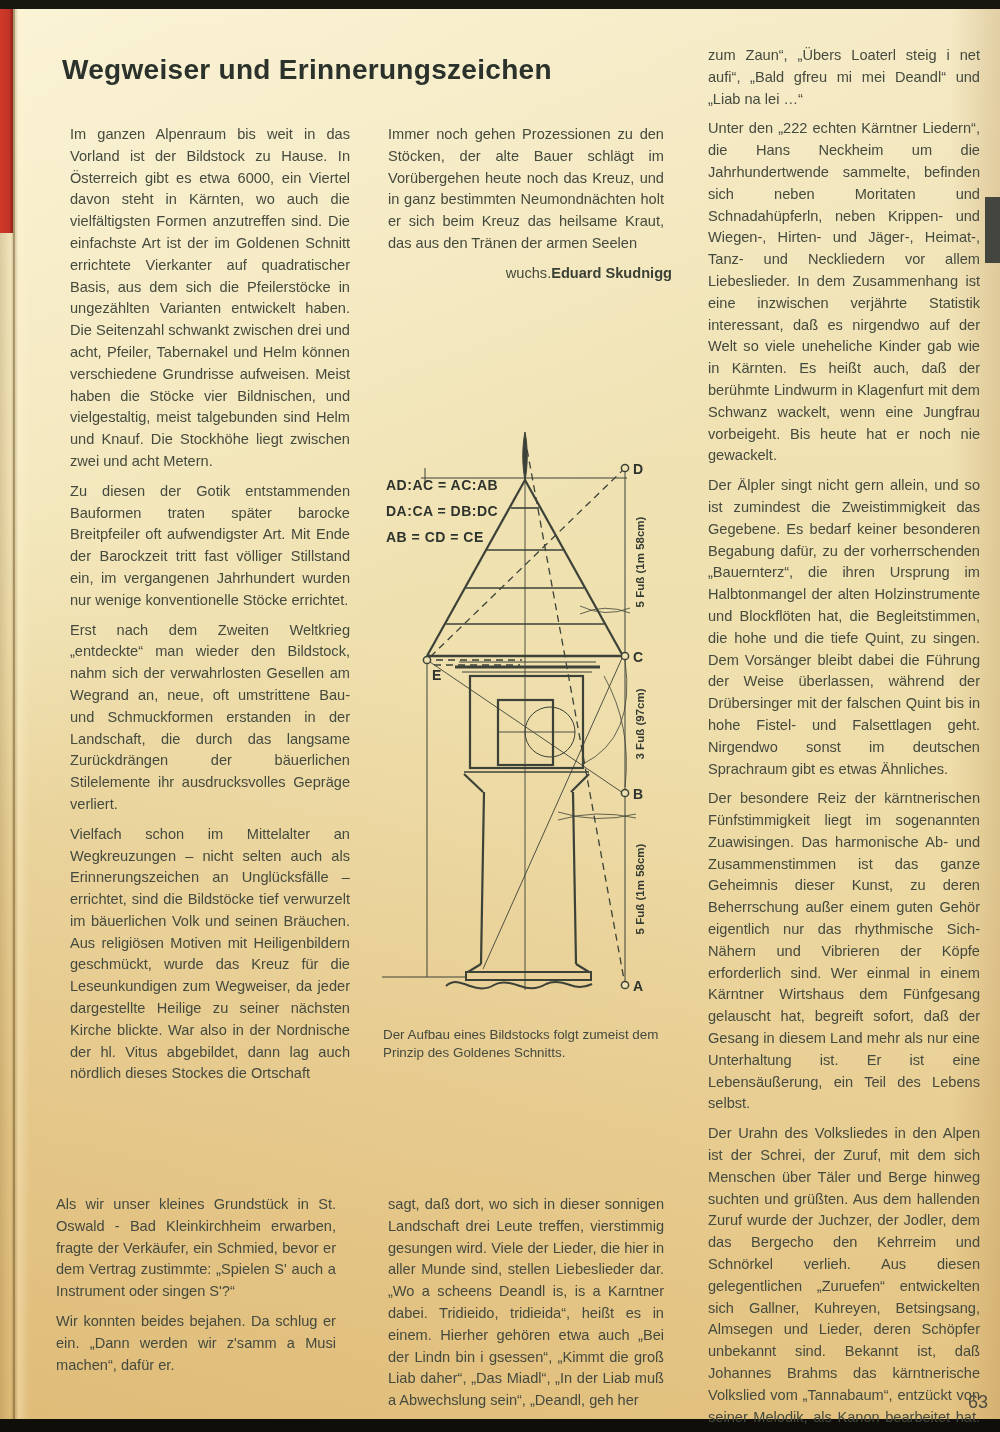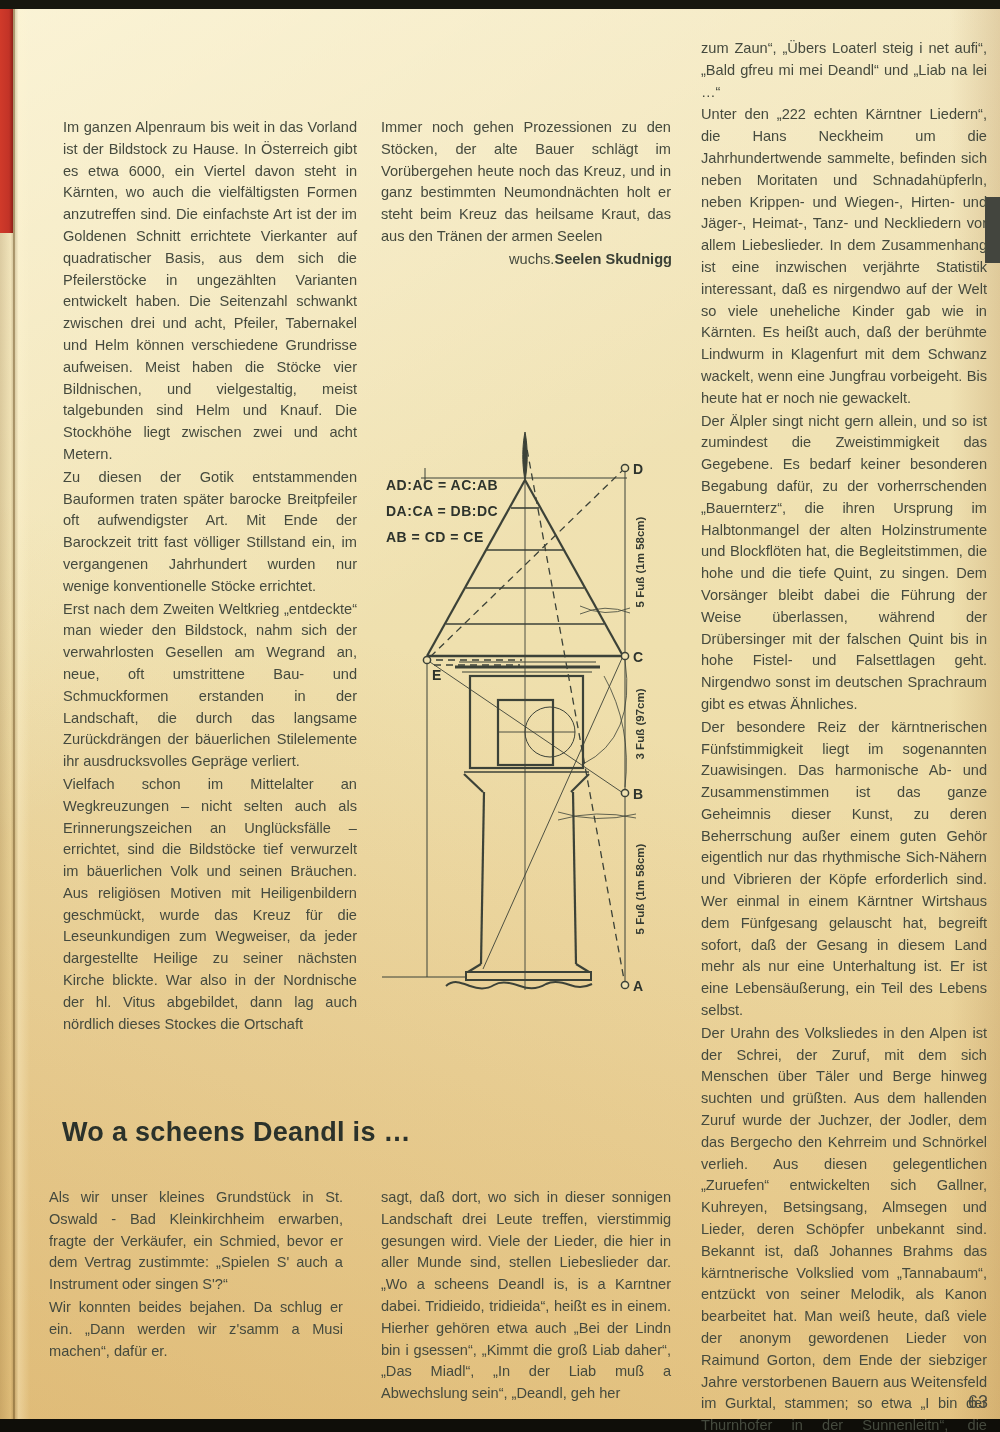--- a/index.html
+++ b/index.html
@@ -24,21 +24,21 @@
   .red-mark{position:absolute;left:0;top:9px;width:13px;height:224px;
     background:linear-gradient(90deg,#d03a2a 0%, #c23327 70%, #8e2118 100%);}
   .page-tab{position:absolute;left:985px;top:197px;width:15px;height:66px;background:#43453e;}
 
   .headline{position:absolute;color:#2b322b;font-weight:bold;letter-spacing:.3px;}
   #title1{left:62px;top:34px;width:620px;font-size:28px;line-height:34px;}
   #title2{left:62px;top:1094px;width:640px;font-size:27px;line-height:33px;}
 
   .col{position:absolute;color:#454a3e;font-size:14.6px;line-height:21.8px;
     text-align:justify;text-justify:inter-word;}
-  .col p{margin:1px;}
+  .col p{margin:8px;}
   #col1a{left:62px;top:116px;width:296px;}
   #col2a{left:380px;top:116px;width:292px;}
   #col3a{left:700px;top:37px;width:288px;}
   #col1b{left:48px;top:1186px;width:296px;}
   #col2b{left:380px;top:1186px;width:292px;}
 
   .byline-row{display:flex;justify-content:flex-end;}
   .byline-row .author{font-weight:bold;color:#3b4036;}
 
   .figure{position:absolute;left:374px;top:424px;width:310px;height:606px;}
@@ -54,33 +54,34 @@
 
 <div class="sheet">
 
   <div class="spine"></div>
   <div class="spine-crease"></div>
   <div class="red-mark"></div>
   <div class="edge-top"></div>
   <div class="edge-bottom"></div>
   <div class="page-tab"></div>
 
+  <h1 id="title1" class="headline">Wegweiser und Erinnerungszeichen</h1>
 
   <div id="col1a" class="col">
     <p>Im ganzen Alpenraum bis weit in das Vorland ist der Bildstock zu Hause. In Österreich gibt es etwa 6000, ein Viertel davon steht in Kärnten, wo auch die vielfältigsten Formen anzutreffen sind. Die einfachste Art ist der im Goldenen Schnitt errichtete Vierkanter auf quadratischer Basis, aus dem sich die Pfeilerstöcke in ungezählten Varianten entwickelt haben. Die Seitenzahl schwankt zwischen drei und acht, Pfeiler, Tabernakel und Helm können verschiedene Grundrisse aufweisen. Meist haben die Stöcke vier Bildnischen, und vielgestaltig, meist talgebunden sind Helm und Knauf. Die Stockhöhe liegt zwischen zwei und acht Metern.</p>
     <p>Zu diesen der Gotik entstammenden Bauformen traten später barocke Breitpfeiler oft aufwendigster Art. Mit Ende der Barockzeit tritt fast völliger Stillstand ein, im vergangenen Jahrhundert wurden nur wenige konventionelle Stöcke errichtet.</p>
     <p>Erst nach dem Zweiten Weltkrieg „entdeckte“ man wieder den Bildstock, nahm sich der verwahrlosten Gesellen am Wegrand an, neue, oft umstrittene Bau- und Schmuckformen erstanden in der Landschaft, die durch das langsame Zurückdrängen der bäuerlichen Stilelemente ihr ausdrucksvolles Gepräge verliert.</p>
     <p>Vielfach schon im Mittelalter an Wegkreuzungen – nicht selten auch als Erinnerungszeichen an Unglücksfälle – errichtet, sind die Bildstöcke tief verwurzelt im bäuerlichen Volk und seinen Bräuchen. Aus religiösen Motiven mit Heiligenbildern geschmückt, wurde das Kreuz für die Leseunkundigen zum Wegweiser, da jeder dargestellte Heilige zu seiner nächsten Kirche blickte. War also in der Nordnische der hl. Vitus abgebildet, dann lag auch nördlich dieses Stockes die Ortschaft</p>
   </div>
 
   <div id="col2a" class="col">
-    <p>Immer noch gehen Prozessionen zu den Stöcken, der alte Bauer schlägt im Vorübergehen heute noch das Kreuz, und in ganz bestimmten Neumondnächten holt er steht beim Kreuz das heilsame Kraut, das aus den Tränen der armen Seelen</p>
+    <p>Immer noch gehen Prozessionen zu den Stöcken, der alte Bauer schlägt im Vorübergehen heute noch das Kreuz, und in ganz bestimmten Neumondnächten holt er sich beim Kreuz das heilsame Kraut, das aus den Tränen der armen Seelen</p>
     <div class="byline-row">
       <span>wuchs.</span>
-      <span class="author">Seelen Skudnigg</span>
+      <span class="author">Eduard Skudnigg</span>
     </div>
   </div>
 
   <div id="col3a" class="col">
     <p>zum Zaun“, „Übers Loaterl steig i net aufi“, „Bald gfreu mi mei Deandl“ und „Liab na lei …“</p>
     <p>Unter den „222 echten Kärntner Liedern“, die Hans Neckheim um die Jahrhundertwende sammelte, befinden sich neben Moritaten und Schnadahüpferln, neben Krippen- und Wiegen-, Hirten- und Jäger-, Heimat-, Tanz- und Neckliedern vor allem Liebeslieder. In dem Zusammenhang ist eine inzwischen verjährte Statistik interessant, daß es nirgendwo auf der Welt so viele uneheliche Kinder gab wie in Kärnten. Es heißt auch, daß der berühmte Lindwurm in Klagenfurt mit dem Schwanz wackelt, wenn eine Jungfrau vorbeigeht. Bis heute hat er noch nie gewackelt.</p>
     <p>Der Älpler singt nicht gern allein, und so ist zumindest die Zweistimmigkeit das Gegebene. Es bedarf keiner besonderen Begabung dafür, zu der vorherrschenden „Bauernterz“, die ihren Ursprung im Halbtonmangel der alten Holzinstrumente und Blockflöten hat, die Begleitstimmen, die hohe und die tiefe Quint, zu singen. Dem Vorsänger bleibt dabei die Führung der Weise überlassen, während der Drübersinger mit der falschen Quint bis in hohe Fistel- und Falsettlagen geht. Nirgendwo sonst im deutschen Sprachraum gibt es etwas Ähnliches.</p>
     <p>Der besondere Reiz der kärntnerischen Fünfstimmigkeit liegt im sogenannten Zuawisingen. Das harmonische Ab- und Zusammenstimmen ist das ganze Geheimnis dieser Kunst, zu deren Beherrschung außer einem guten Gehör eigentlich nur das rhythmische Sich-Nähern und Vibrieren der Köpfe erforderlich sind. Wer einmal in einem Kärntner Wirtshaus dem Fünfgesang gelauscht hat, begreift sofort, daß der Gesang in diesem Land mehr als nur eine Unterhaltung ist. Er ist eine Lebensäußerung, ein Teil des Lebens selbst.</p>
     <p>Der Urahn des Volksliedes in den Alpen ist der Schrei, der Zuruf, mit dem sich Menschen über Täler und Berge hinweg suchten und grüßten. Aus dem hallenden Zuruf wurde der Juchzer, der Jodler, dem das Bergecho den Kehrreim und Schnörkel verlieh. Aus diesen gelegentlichen „Zuruefen“ entwickelten sich Gallner, Kuhreyen, Betsingsang, Almsegen und Lieder, deren Schöpfer unbekannt sind. Bekannt ist, daß Johannes Brahms das kärntnerische Volkslied vom „Tannabaum“, entzückt von seiner Melodik, als Kanon bearbeitet hat. Man weiß heute, daß viele der anonym gewordenen Lieder von Raimund Gorton, dem Ende der siebziger Jahre verstorbenen Bauern aus Weitensfeld im Gurktal, stammen; so etwa „I bin der Thurnhofer in der Sunnenleitn“, die „Kohlenhauerbuam“ oder</p>
   </div>
@@ -166,22 +167,22 @@
       </g>
 
       <g fill="#353b32" stroke="none" font-family="Liberation Sans, sans-serif" font-size="11.5" font-weight="bold" text-anchor="middle">
         <text x="266" y="142" transform="rotate(-90 266 138)">5 Fuß (1m 58cm)</text>
         <text x="266" y="304" transform="rotate(-90 266 300)">3 Fuß (97cm)</text>
         <text x="266" y="469" transform="rotate(-90 266 465)">5 Fuß (1m 58cm)</text>
       </g>
     </svg>
   </div>
 
+  <div class="fig-caption">Der Aufbau eines Bildstocks folgt zumeist dem Prinzip des Goldenes Schnitts.</div>
 
-  <h2 id="title2" class="headline">Wo a scheens Deandl is …</h2>
 
   <div id="col1b" class="col">
     <p>Als wir unser kleines Grundstück in St. Oswald - Bad Kleinkirchheim erwarben, fragte der Verkäufer, ein Schmied, bevor er dem Vertrag zustimmte: „Spielen S' auch a Instrument oder singen S'?“</p>
     <p>Wir konnten beides bejahen. Da schlug er ein. „Dann werden wir z'samm a Musi machen“, dafür er.</p>
   </div>
 
   <div id="col2b" class="col">
     <p>sagt, daß dort, wo sich in dieser sonnigen Landschaft drei Leute treffen, vierstimmig gesungen wird. Viele der Lieder, die hier in aller Munde sind, stellen Liebeslieder dar. „Wo a scheens Deandl is, is a Karntner dabei. Tridieido, tridieida“, heißt es in einem. Hierher gehören etwa auch „Bei der Lindn bin i gsessen“, „Kimmt die groß Liab daher“, „Das Miadl“, „In der Liab muß a Abwechslung sein“, „Deandl, geh her</p>
   </div>
 

